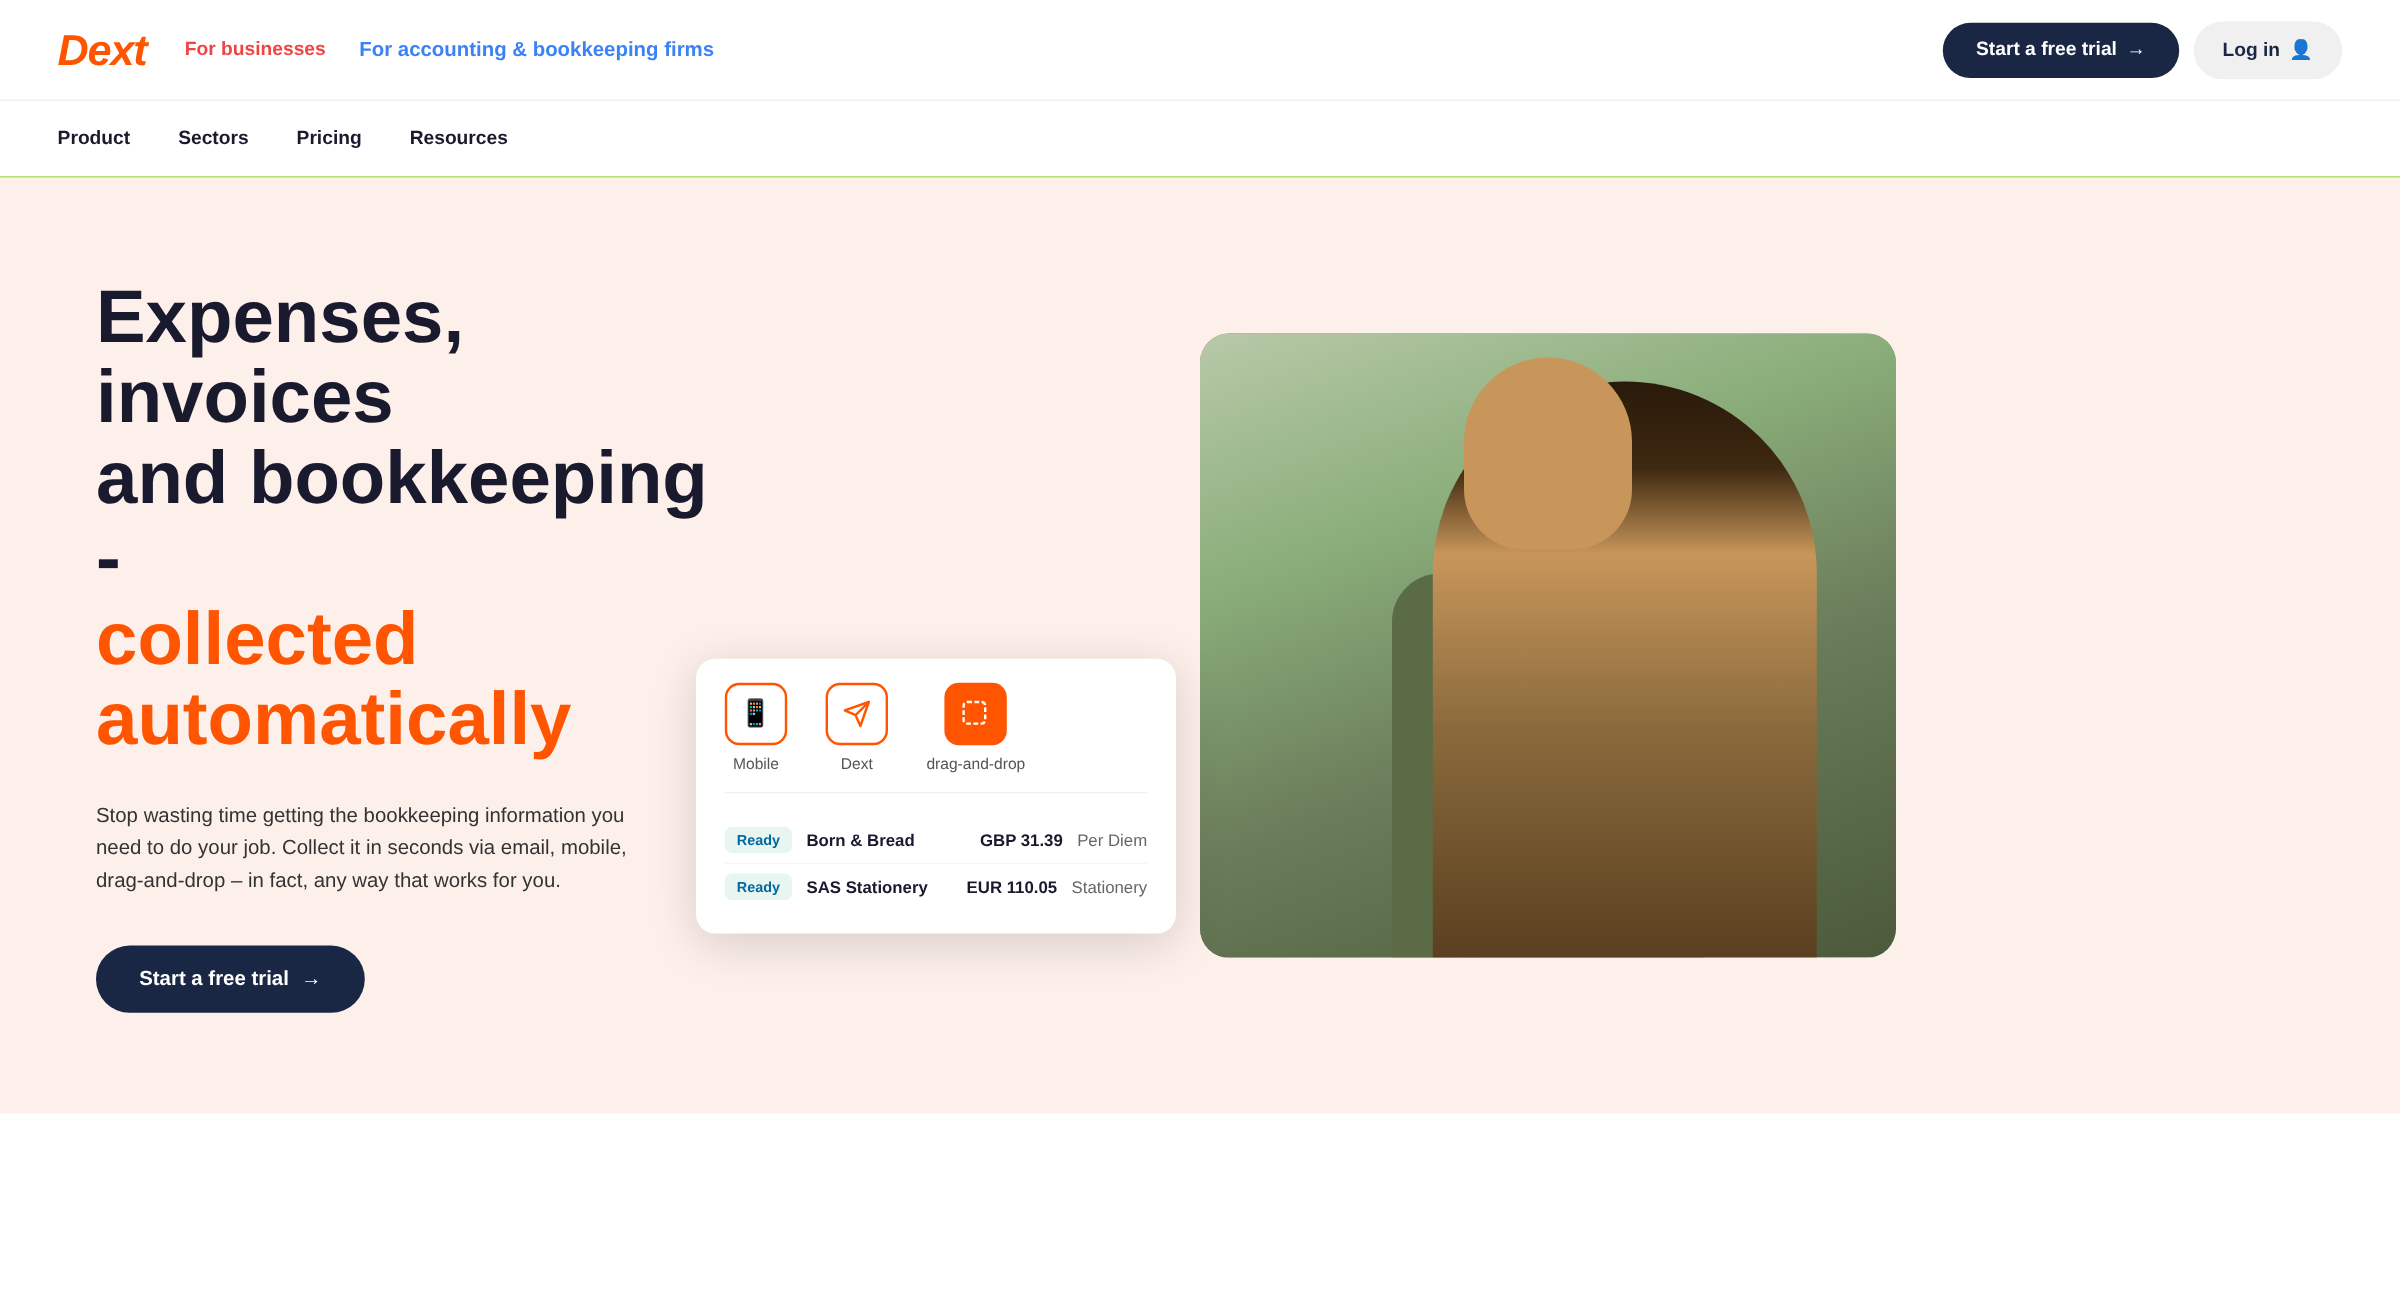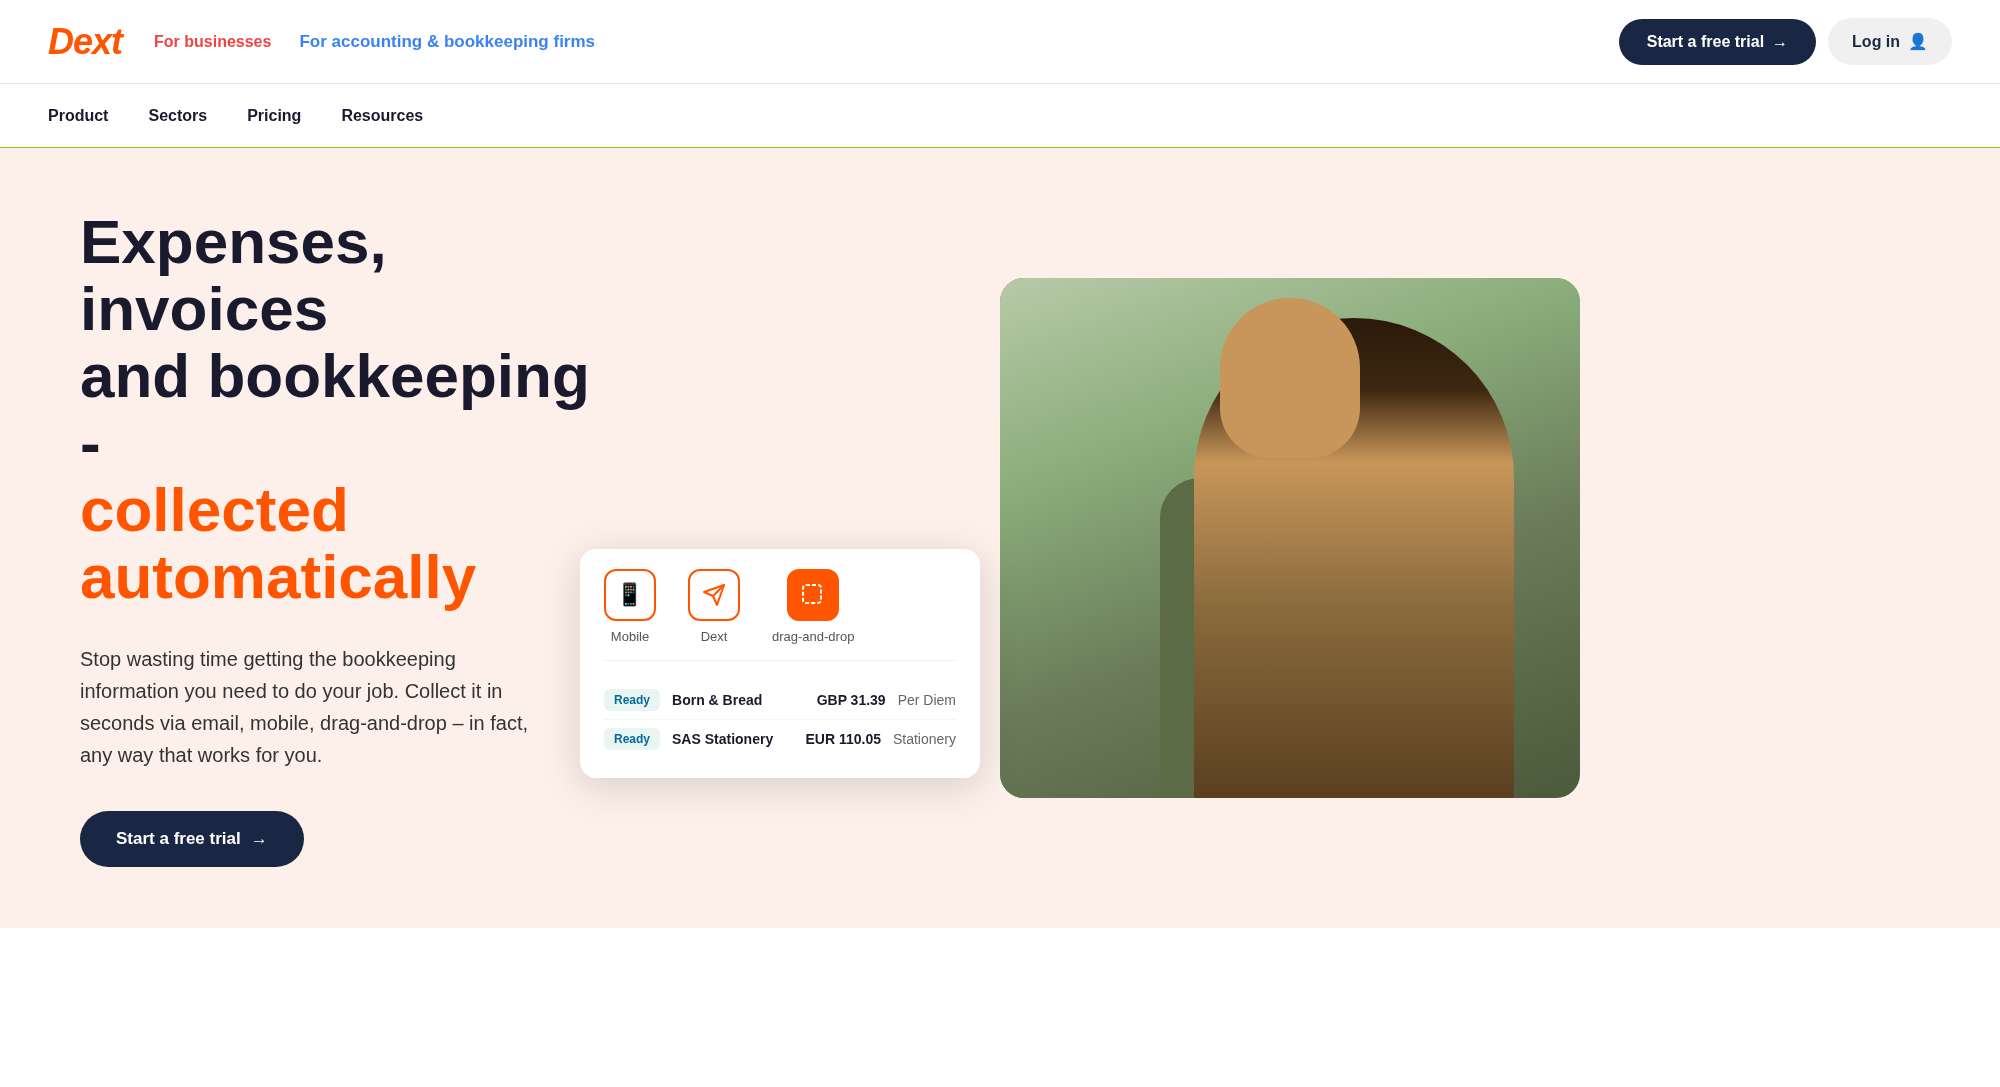--- a/index.html
+++ b/index.html
@@ -103,21 +103,21 @@
       font-size: 62px;
       font-weight: 900;
       line-height: 1.08;
       color: #1a1a2e;
       margin-bottom: 16px;
     }
     .hero-title-orange {
       color: #FF5500;
     }
     .hero-subtitle {
-      font-size: 20px;
+      font-size: 17px;
       color: #333;
       line-height: 1.6;
       margin: 32px 0 40px;
       max-width: 460px;
     }
     .btn-trial-hero {
       background: #1a2744;
       color: #fff;
       border: none;
       border-radius: 50px;

